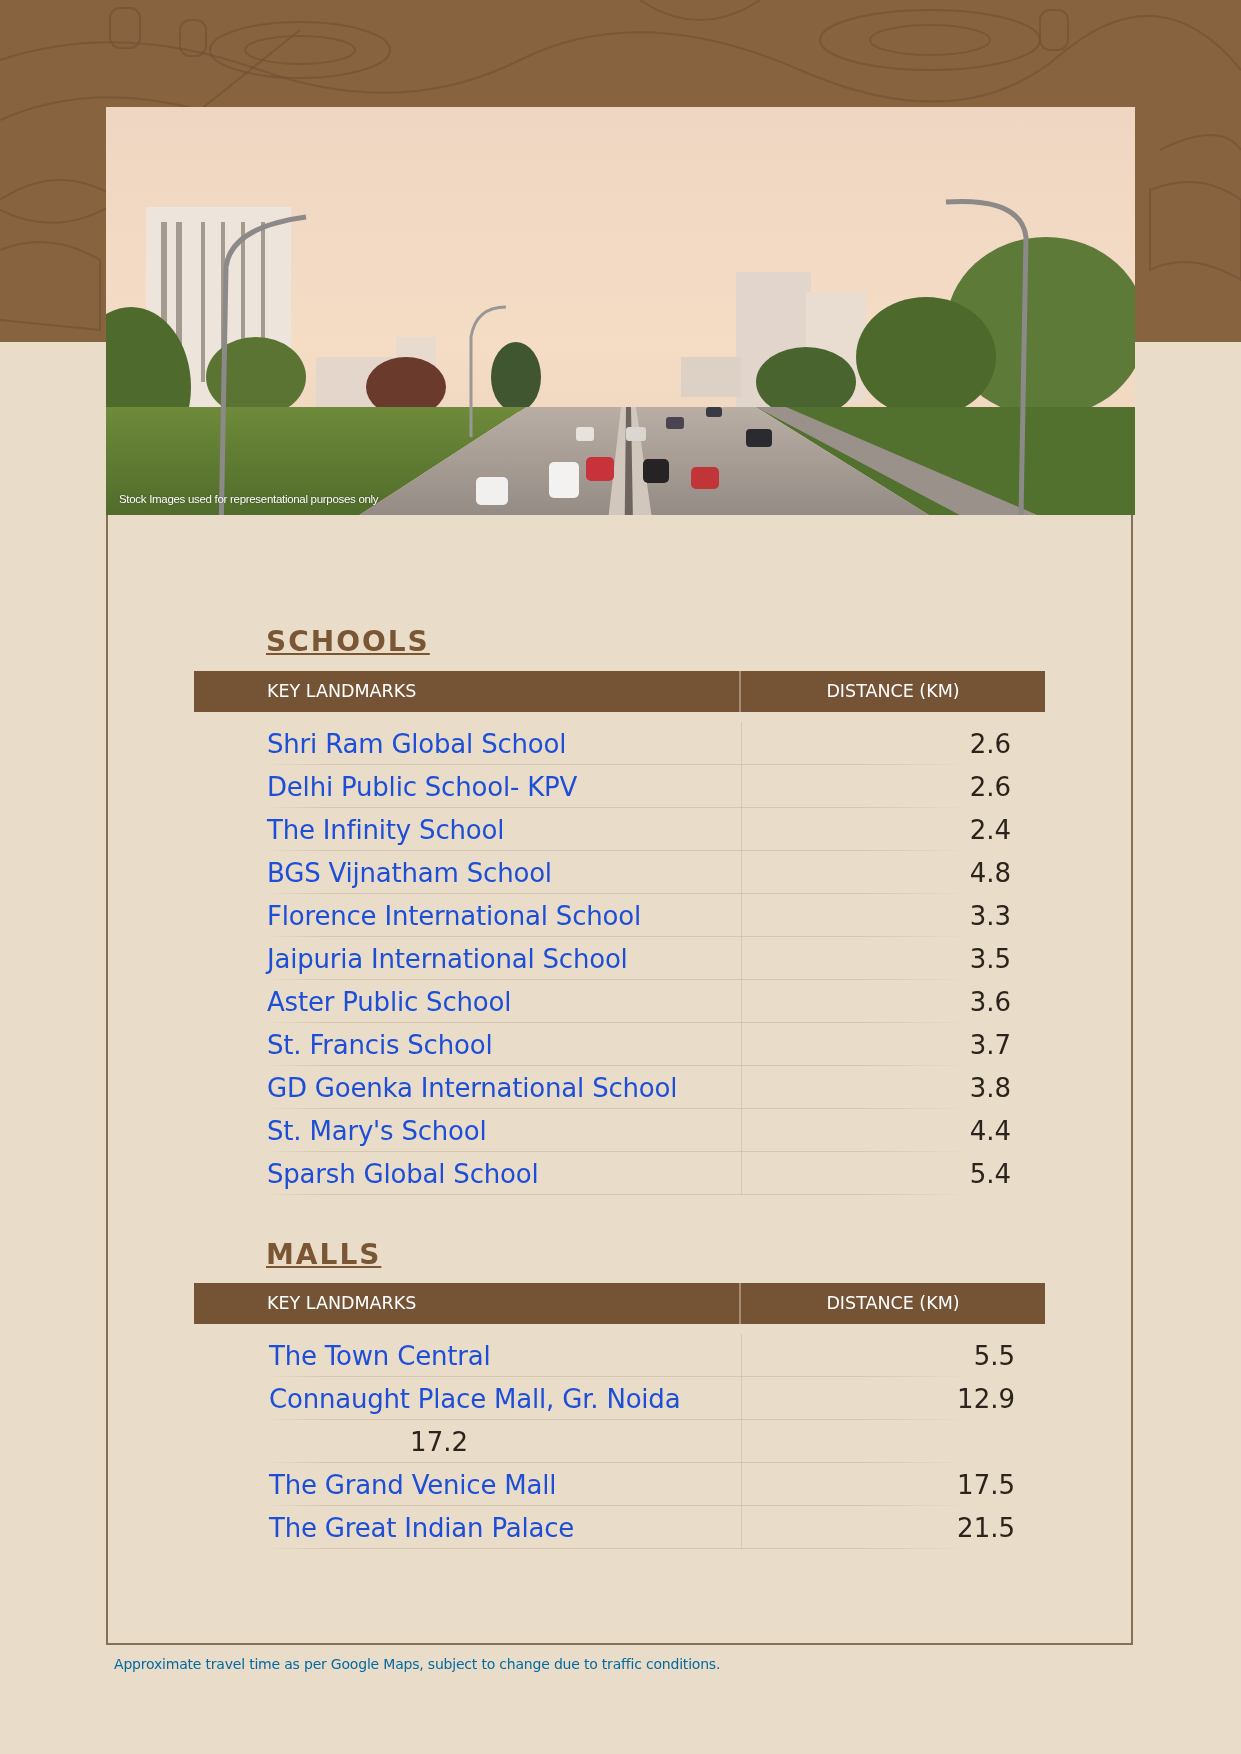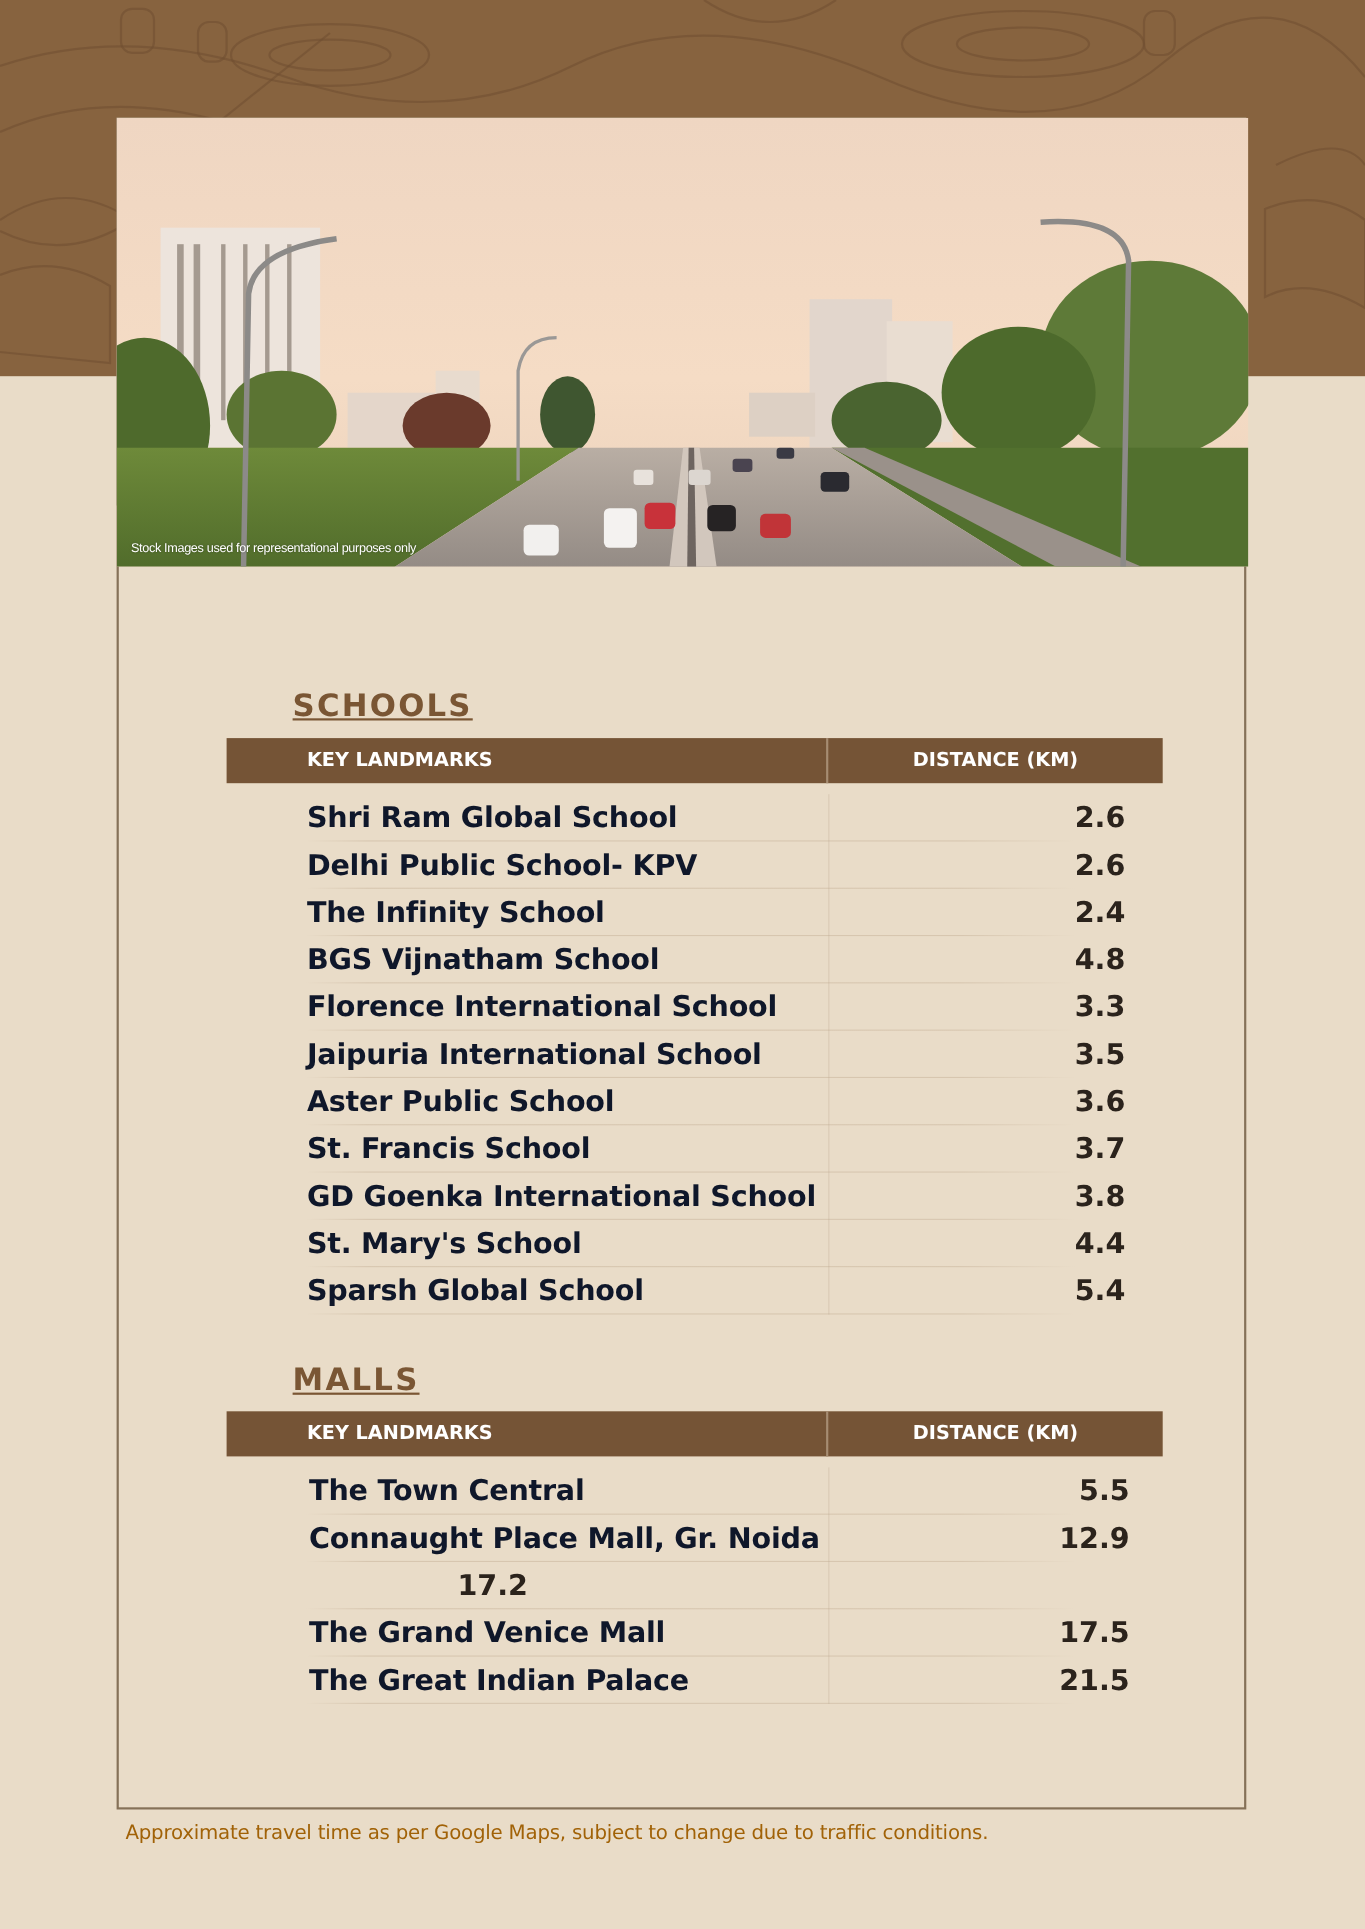--- a/index.html
+++ b/index.html
@@ -40,21 +40,21 @@
     }
 
     
     .section-title {
       position: absolute; left: 266px;
       font-family: "DejaVu Sans", sans-serif;
       font-size: 28px; letter-spacing: 2px;
       color: #7a5634; font-weight: 600; text-decoration: underline;
     }
     .tbl {
-      position: absolute; left: 206px; width: 851px; font-weight: bold;
+      position: absolute; left: 194px; width: 851px;
     }
     .tbl-head {
       height: 41px; background: #755436;
       display: flex; color: #ffffff;
       font-family: "DejaVu Sans", sans-serif;
       font-size: 17.5px;
       position: relative;
     }
     .tbl-head .h-name {
       width: 547px; box-sizing: border-box; padding-left: 73px;
@@ -72,35 +72,35 @@
     .row {
       display: flex; height: 43px; align-items: center;
       position: relative;
     }
     .row::after {
       content: ""; position: absolute; left: 72px; width: 700px; bottom: 0; height: 1px;
       background: linear-gradient(to right, rgba(200,180,155,0.0), rgba(200,180,155,0.55) 8%, rgba(200,180,155,0.55) 85%, rgba(200,180,155,0.0));
     }
     .row .c-name {
       width: 547px; box-sizing: border-box; padding-left: 73px;
-      font-size: 26px; color: #0f172a;
+      font-size: 26px; color: #1d4ed8;
       font-family: "DejaVu Sans", sans-serif;
       white-space: nowrap; letter-spacing: -0.2px;
     }
     .row .c-dist {
       width: 270px; text-align: right;
       font-size: 26px; color: #2b231c;
       font-family: "DejaVu Sans", sans-serif;
     }
     .malls .row .c-name { padding-left: 75px; }
     .malls .row .c-dist { width: 274px; }
 
     .footnote {
       position: absolute; left: 114px; top: 1656px;
-      font-size: 18px; color: #a16207;
+      font-size: 14px; color: #0369a1;
       font-family: "DejaVu Sans", sans-serif;
       letter-spacing: -0.2px;
     }
   </style>
 </head>
 <body>
 
 <div class="top-band">
   <svg width="1241" height="342">
     <g fill="none" stroke="#6f4f31" stroke-opacity="0.55" stroke-width="2">

